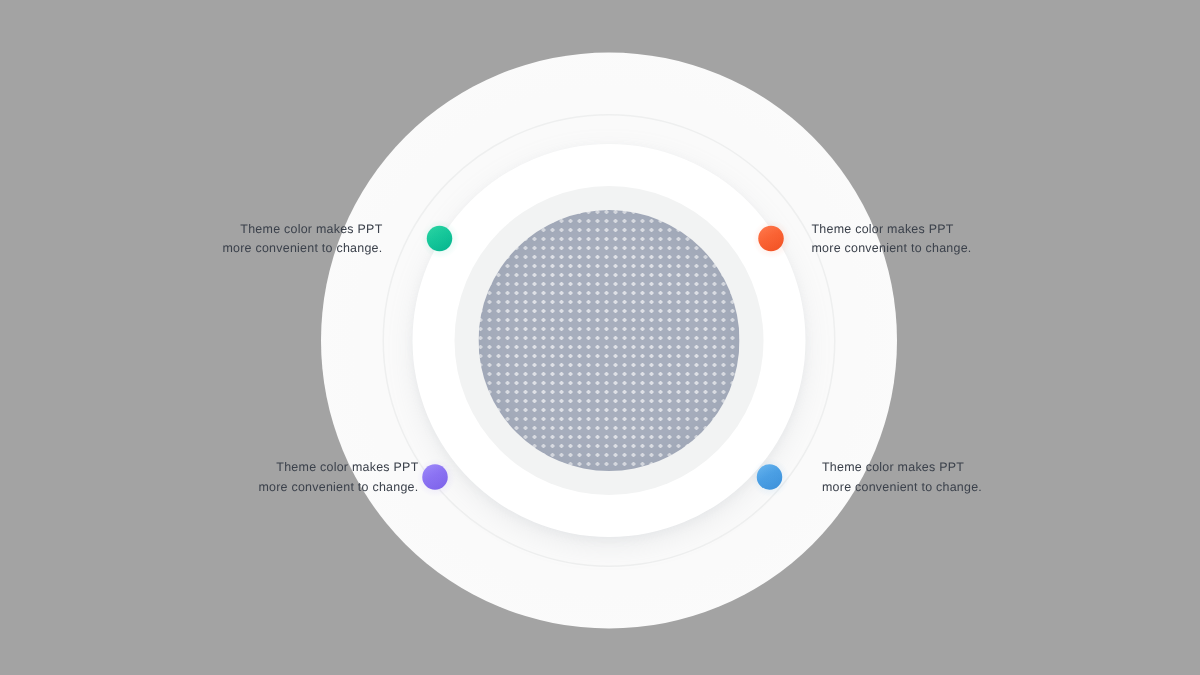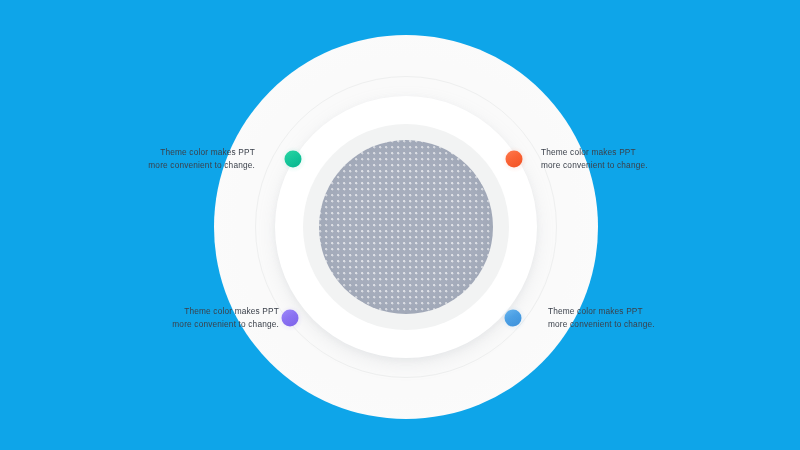--- a/index.html
+++ b/index.html
@@ -11,21 +11,21 @@
     height: 450px;
     background: #ffffff;
     font-family: "Liberation Sans", sans-serif;
     overflow: hidden;
   }
 
   #slide {
     position: relative;
     width: 800px;
     height: 450px;
-    background: #0ea5e9;
+    background: #a3a3a3;
   }
 
   
   .ring {
     position: absolute;
     border-radius: 50%;
     left: 50%;
     top: 50%;
     transform: translate(-50%, -50%);
   }

